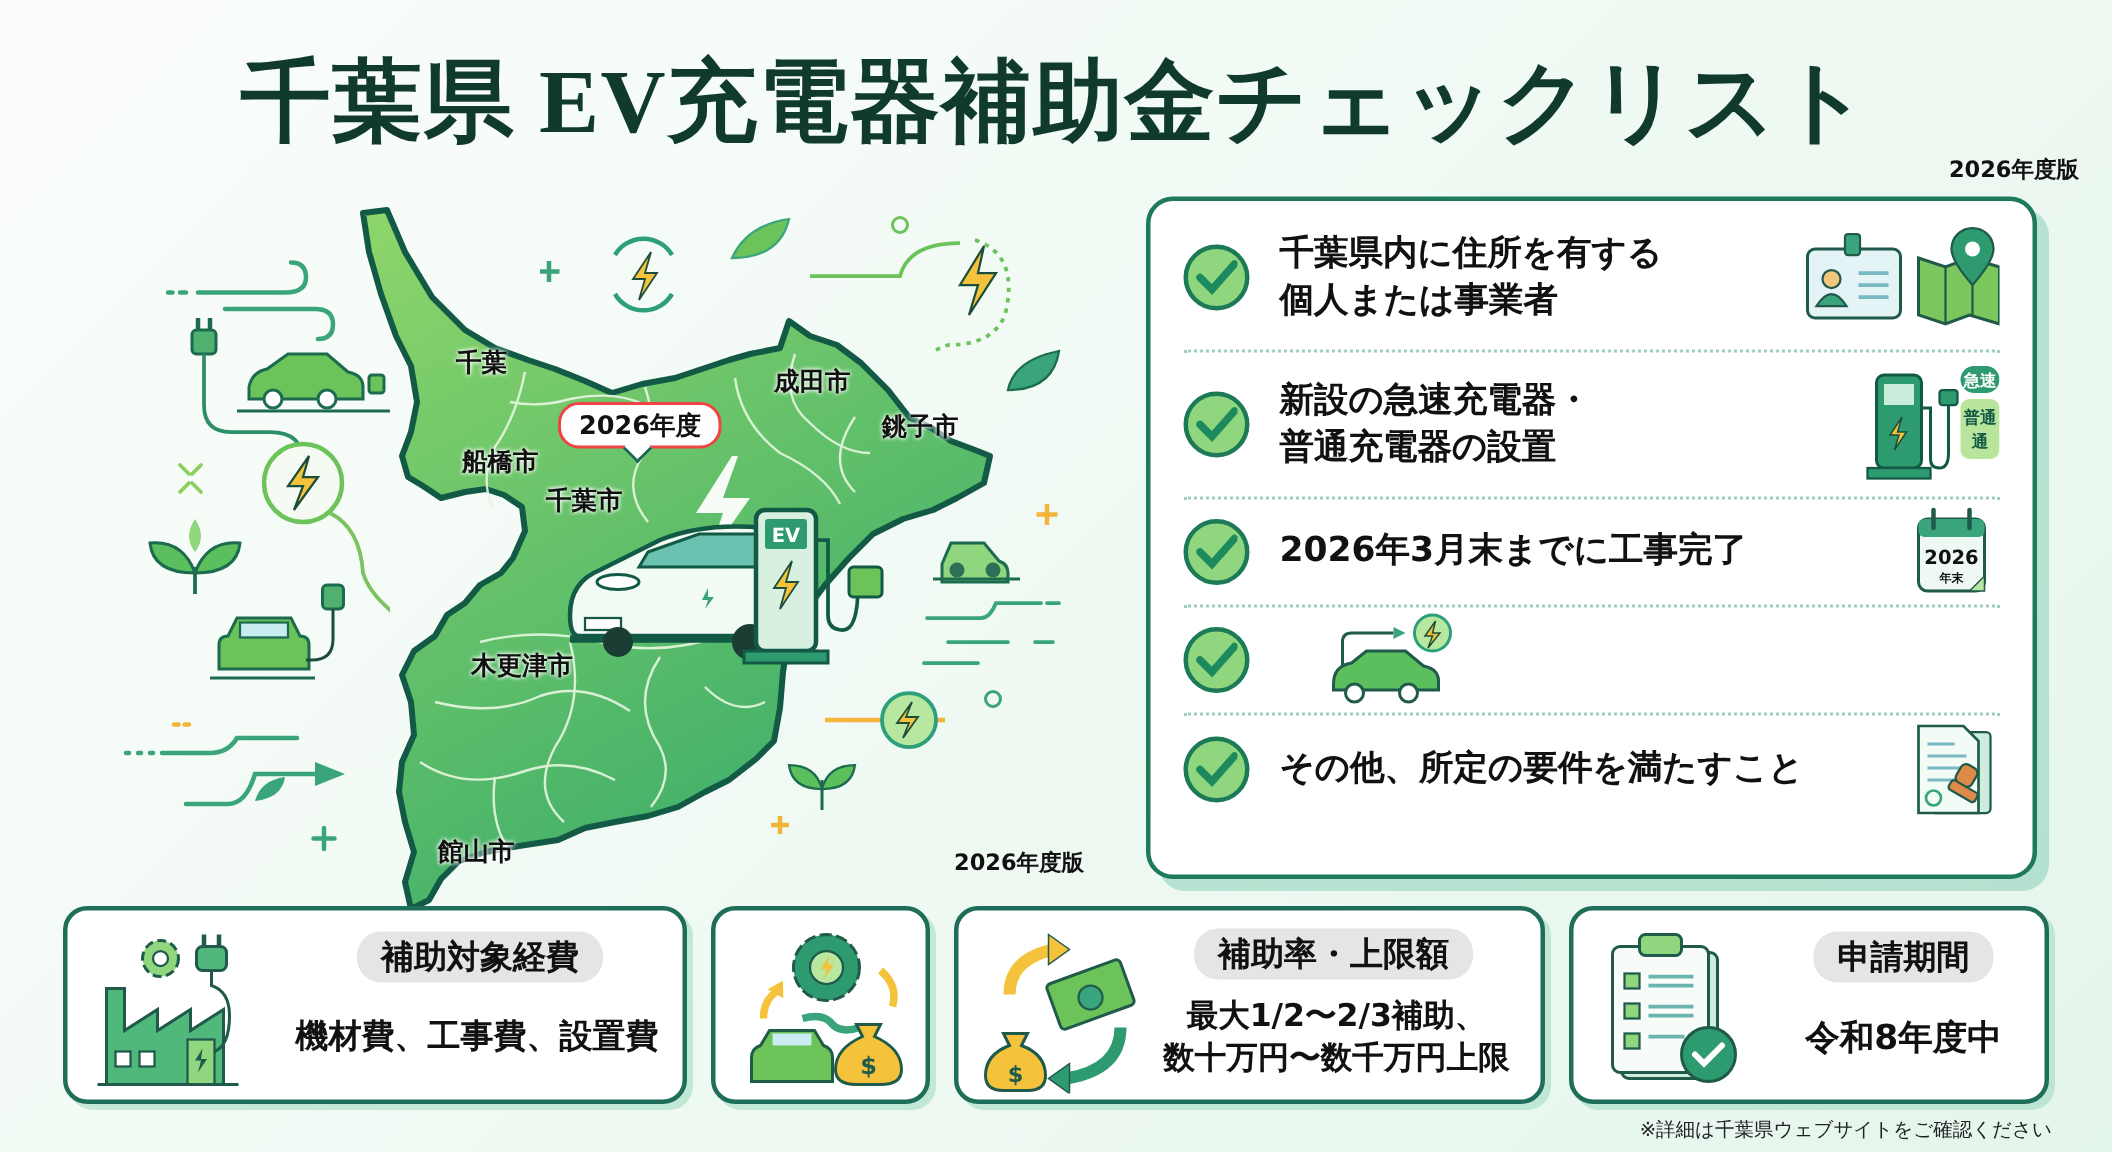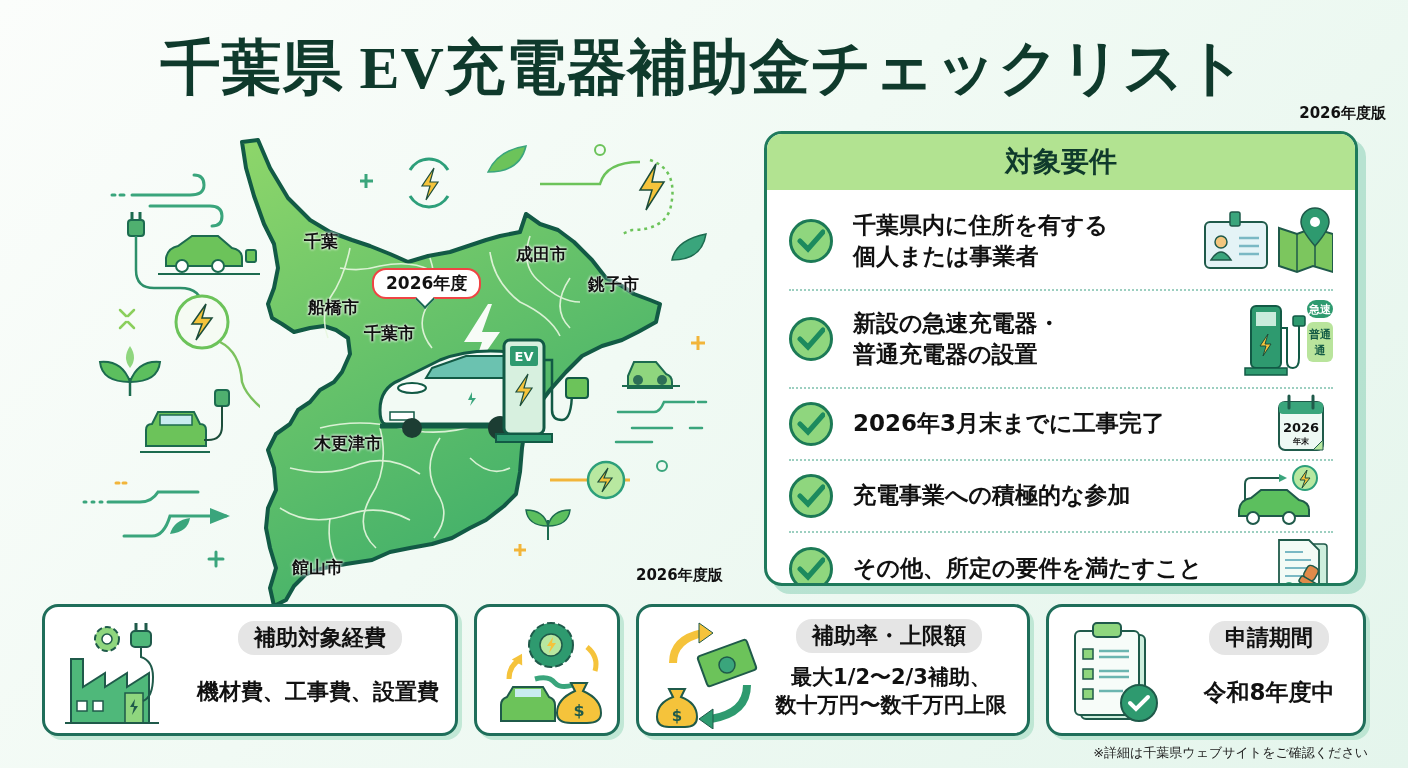--- a/index.html
+++ b/index.html
@@ -243,21 +243,20 @@
     <path d="M188 386 q20 0 22 -16 q-18 0 -22 16z" fill="#5cbf5e" stroke="#1c6b4f" stroke-width="1.5"></path>
   </g>
   <g stroke="#f2b53a" stroke-width="3">
       <path d="M160 404 v12 M154 410 h12"></path>
     </g>
 </svg>
 
 <div class="abs edition-mid">2026年度版</div>
 
 <div class="abs req-card">
-  <div class="req-head">対象要件</div>
   <ul class="req-list">
     <li class="req-item h2">
       <div class="check">
         <svg width="28" height="24">
             <path d="M3 12 l8 8 l15 -17" stroke="#1c8a5e" stroke-width="5" fill="none" stroke-linecap="round"></path>
           </svg>
       </div>
       <div class="req-text">
         <div>千葉県内に住所を有する</div>
         <div>個人または事業者</div>
@@ -320,23 +319,20 @@
           <text x="28" y="52" font-size="8" font-weight="bold" fill="#111" text-anchor="middle" font-family="DejaVu Sans, sans-serif">年末</text>
           <path d="M40 58 l10 -10 v10z" fill="#b8e8a0" stroke="#1f5a4a" stroke-width="1"></path>
         </svg>
       </div>
     </li>
     <li class="req-item h1">
       <div class="check">
         <svg width="28" height="24">
             <path d="M3 12 l8 8 l15 -17" stroke="#1c8a5e" stroke-width="5" fill="none" stroke-linecap="round"></path>
           </svg>
-      </div>
-      <div class="req-text">
-        <div>充電事業への積極的な参加</div>
       </div>
       <div class="req-icon">
         <svg width="100" height="64">
           <path d="M12 36 v-16 q0 -6 6 -6 h28" stroke="#1f5a4a" stroke-width="2" fill="none"></path>
           <path d="M46 10 l8 4 l-8 4z" fill="#3aa57c"></path>
           <circle cx="72" cy="14" r="12" fill="#b8e8a0" stroke="#2d9f7a" stroke-width="2"></circle>
           <path d="M74 6 l-7 10 h5 l-3 8 l8 -10 h-5z" fill="#f5c33b" stroke="#1c4d3a" stroke-width="1"></path>
           <path d="M6 48 q0 -12 12 -14 l10 -8 h26 l12 10 q10 2 10 10 v6 h-70z" fill="#5cbf5e" stroke="#1f5a4a" stroke-width="2"></path>
           <circle cx="20" cy="54" r="6" fill="#fff" stroke="#1f5a4a" stroke-width="2"></circle>
           <circle cx="56" cy="54" r="6" fill="#fff" stroke="#1f5a4a" stroke-width="2"></circle>

